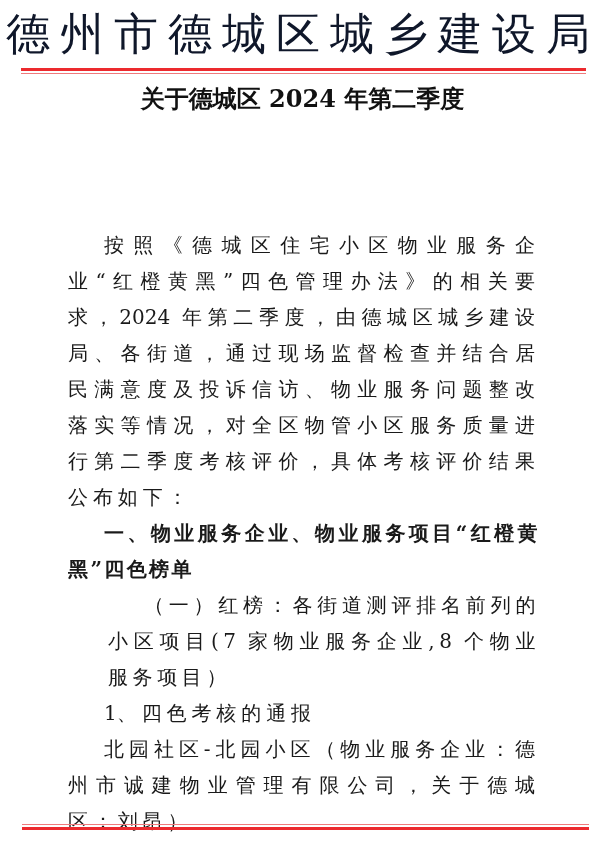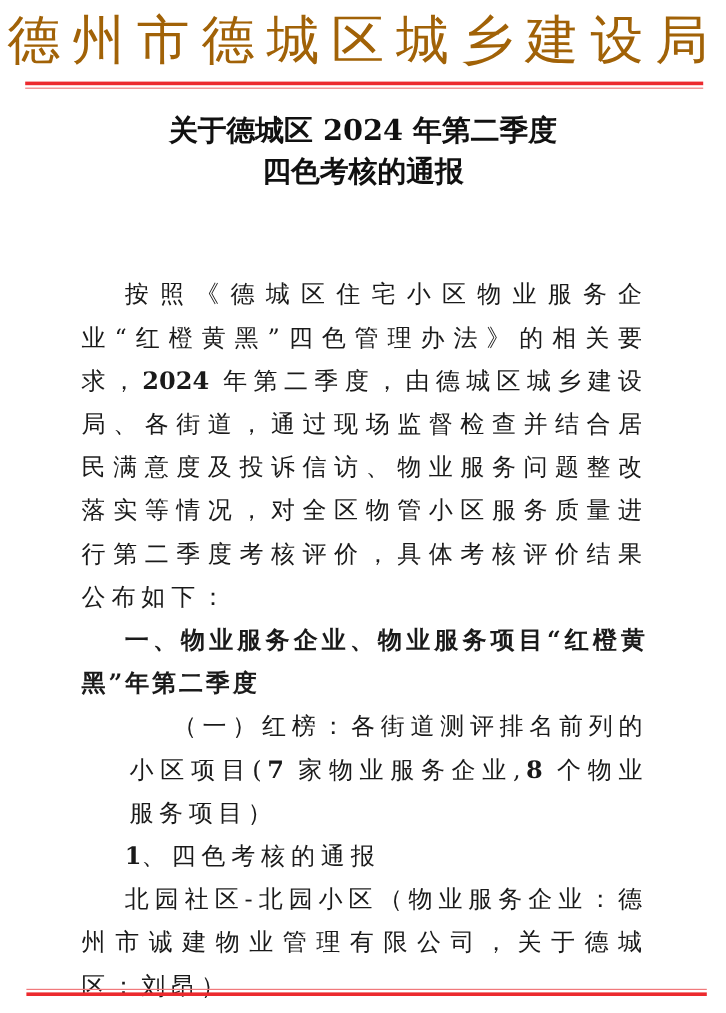--- a/index.html
+++ b/index.html
@@ -14,21 +14,21 @@
     overflow: hidden;
     font-family: "DejaVu Serif", "Liberation Serif", serif;
     color: #1a1a1a;
   }
   .masthead {
     position: absolute;
     left: 0;
     top: 8px;
     width: 515px;
     text-align: center;
-    color: #a16207;
+    color: #0f172a;
     font-family: "DejaVu Serif", "Liberation Serif", serif;
     font-size: 44px;
     line-height: 52px;
     letter-spacing: 10px;
     padding-left: 6px;
     box-sizing: border-box;
     white-space: nowrap;
   }
   .rule-top {
     position: absolute;
@@ -52,21 +52,21 @@
   }
   .rule-bottom .thin {
     position: absolute; left: 0; right: 0; top: 0; height: 1px; background: #f07a7c;
   }
   .rule-bottom .thick {
     position: absolute; left: 0; right: 0; top: 3px; height: 3px; background: #ec2a2e;
   }
   .title {
     position: absolute;
     left: 0;
-    top: 92px;
+    top: 82px;
     width: 605px;
     text-align: center;
     font-family: "DejaVu Serif", "Liberation Serif", serif;
     font-weight: bold;
     font-size: 24px;
     line-height: 33.5px;
     color: #111;
   }
   .title .tline {
     display: block;
@@ -95,45 +95,44 @@
   }
   .body p.heading-bold {
     font-weight: bold;
     letter-spacing: 2.4px;
   }
   .body p.sub {
     letter-spacing: 4.6px;
     margin-left: 40px;
   }
   .body .num {
-    font-weight: bold;
+    font-weight: normal;
     letter-spacing: 0;
   }
 </style>
 </head>
 <body>
 
 <div>
 
   <div class="masthead">德州市德城区城乡建设局</div>
 
   <div class="rule-top">
     <div class="thick"></div>
     <div class="thin"></div>
   </div>
 
   <div class="title">
     <span class="tline">关于德城区 2024 年第二季度</span>
-    <span class="tline">四色考核的通报</span>
   </div>
 
   <div class="body">
     <p><span>按照《德城区住宅小区物业服务企业“红橙黄黑”四色管理办法》的相关要求，</span><span class="num">2024</span><span> 年第二季度，由德城区城乡建设局、各街道，通过现场监督检查并结合居民满意度及投诉信访、物业服务问题整改落实等情况，对全区物管小区服务质量进行第二季度考核评价，具体考核评价结果公布如下：</span></p>
 
-    <p class="heading-bold">一、物业服务企业、物业服务项目“红橙黄黑”年第二季度</p>
+    <p class="heading-bold">一、物业服务企业、物业服务项目“红橙黄黑”四色榜单</p>
 
     <p class="sub"><span>（一）红榜：各街道测评排名前列的小区项目(</span><span class="num">7</span><span> 家物业服务企业,</span><span class="num">8</span><span> 个物业服务项目）</span></p>
 
     <p><span class="num">1</span><span>、四色考核的通报</span></p>
     <p>北园社区-北园小区（物业服务企业：德州市诚建物业管理有限公司，关于德城区：刘昂）</p>
 
     <p></p>
 
   </div>
 

